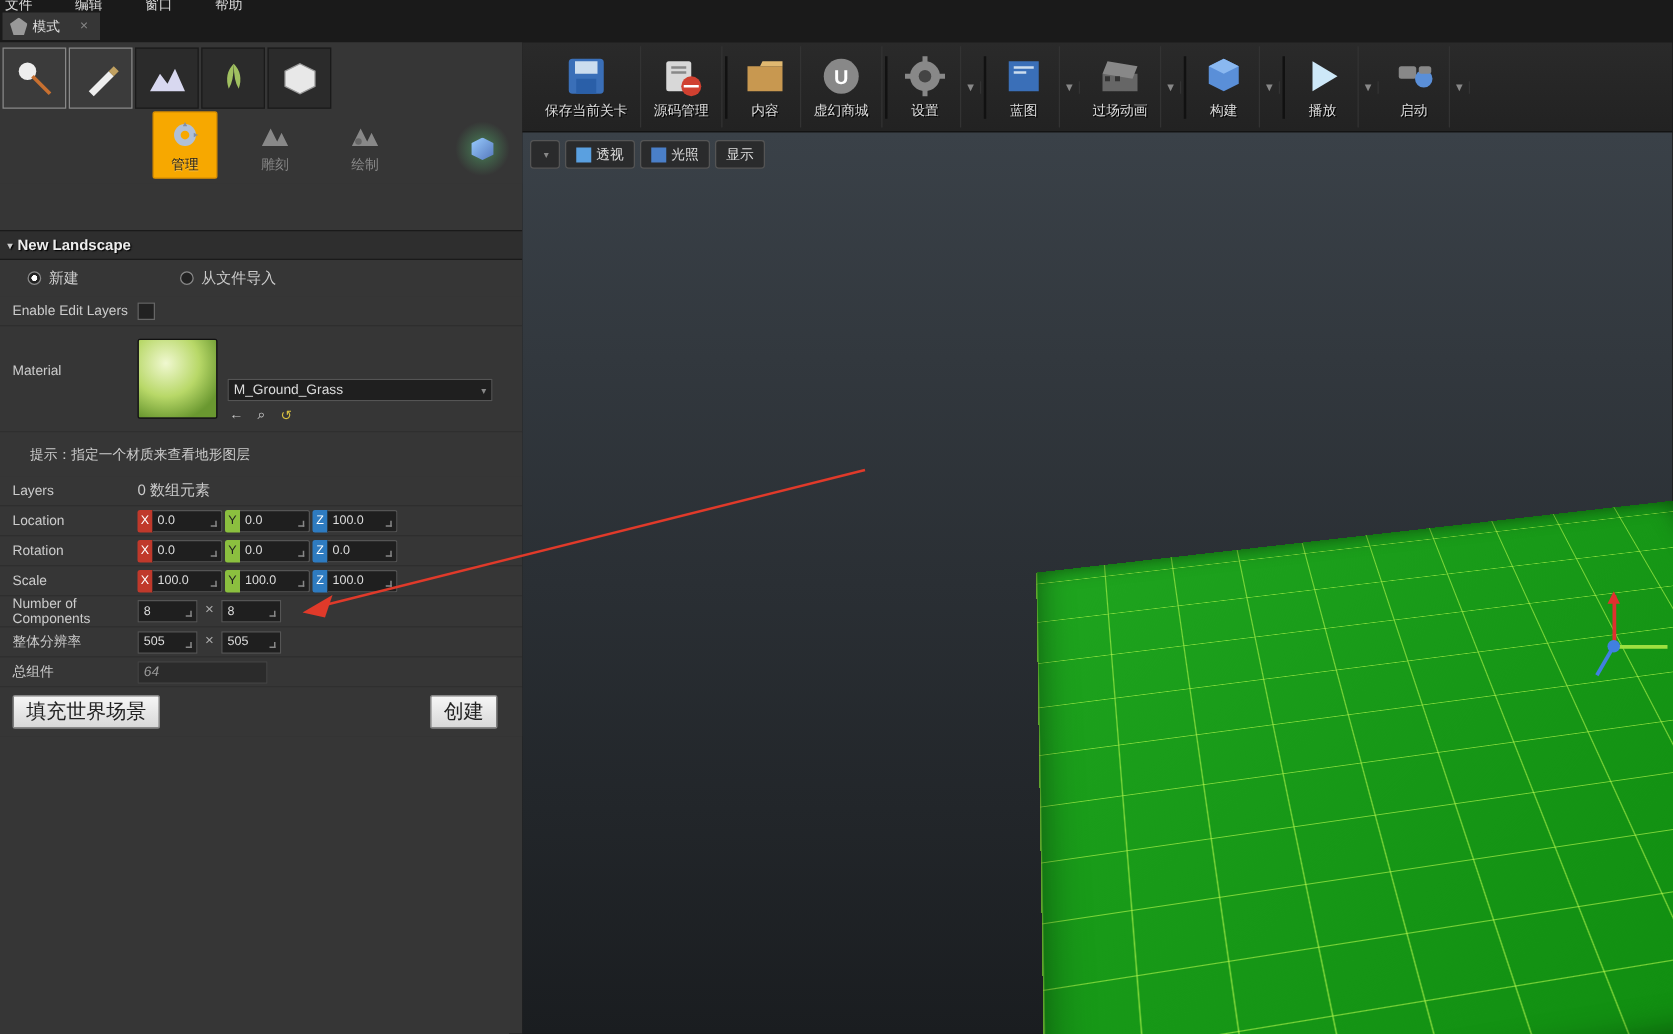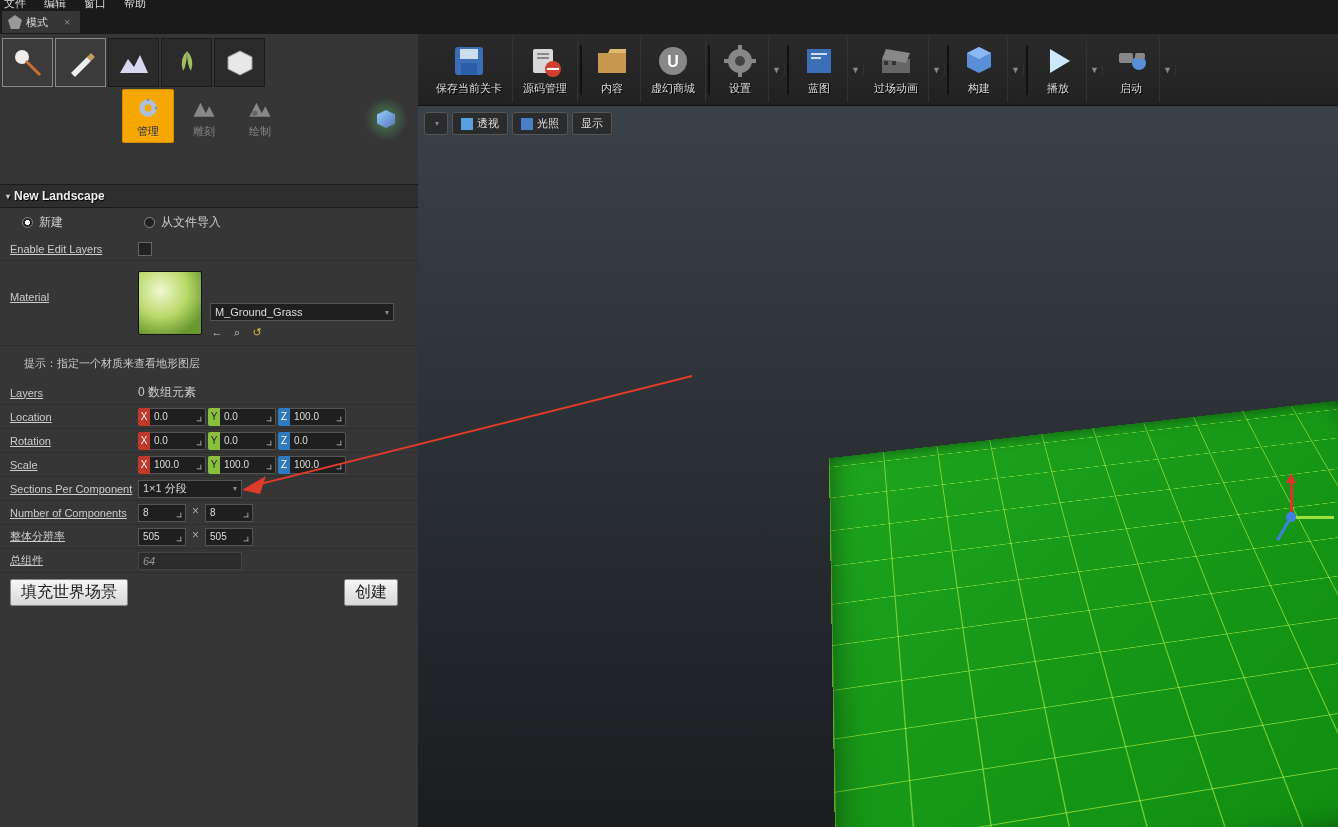--- a/index.html
+++ b/index.html
@@ -1,60 +1,60 @@
 <!DOCTYPE html>
 <html><head>
 <meta charset="utf-8">
 <style>
 * { margin:0; padding:0; box-sizing:border-box; font-family:"Microsoft YaHei",Arial,sans-serif; }
 body { background:#1a1a1a; color:#ccc; font-size:12px; width:1338px; height:827px; overflow:hidden; position:relative; }
 
 
-.menubar { height:10px; background:#1a1a1a; display:flex; gap:18px; padding-left:4px; font-size:11px; color:#ddd; }
+.menubar { height:10px; background:#1a1a1a; display:flex; gap:34px; padding-left:4px; font-size:11px; color:#ddd; }
 .menubar span { position:relative; top:-4px; }
 
 
-.tabbar { height:24px; background:#1a1a1a; display:flex; align-items:center; padding-left:2px; }
+.tabbar { height:24px; background:#1a1a1a; display:flex; padding-left:2px; }
 .tab { background:#363636; height:22px; display:flex; align-items:center; padding:0 10px 0 6px; gap:4px; font-size:11px; color:#ddd; }
 .tab .ico { width:14px; height:14px; background:#999; clip-path:polygon(50% 0,100% 35%,80% 100%,20% 100%,0 35%); }
 .tab .close { color:#888; margin-left:12px; cursor:pointer; }
 
 
 .layout { display:flex; height:793px; }
 .leftpanel { width:418px; background:#363636; display:flex; flex-direction:column; }
 .rightpanel { flex:1; display:flex; flex-direction:column; background:#1a1a1a; }
 
 
 .modebar { background:#363636; padding:4px 2px 0 2px; }
 .moderow { display:flex; gap:2px; margin-bottom:2px; }
 .modebtn { width:51px; height:49px; background:#2b2b2b; border:1px solid #1a1a1a; display:flex; align-items:center; justify-content:center; cursor:pointer; }
 .modebtn.sel { background:#3b3b3b; border:1px solid #888; }
 .modebtn svg, .modebtn .ico { width:32px; height:32px; }
-.subrow { display:flex; gap:4px; padding-left:120px; padding-bottom:4px; position:relative; }
+.subrow { display:flex; gap:20px; padding-left:120px; padding-bottom:4px; position:relative; }
 .subbtn { width:52px; height:54px; display:flex; flex-direction:column; align-items:center; justify-content:center; gap:2px; cursor:pointer; border-radius:2px; }
 .subbtn.sel { background:#f7a800; border:1px solid #d68c00; }
 .subbtn .lbl { font-size:11px; color:#222; text-shadow:0 1px 0 rgba(255,255,255,.3); }
 .subbtn .lblg { font-size:11px; color:#888; }
 .hexglow { position:absolute; right:8px; top:8px; width:44px; height:44px; border-radius:50%; background:radial-gradient(circle,rgba(90,200,120,.5),rgba(90,200,120,0) 70%); display:flex; align-items:center; justify-content:center; }
 .hexglow .cube { width:18px; height:18px; background:linear-gradient(135deg,#9cf,#57b); clip-path:polygon(50% 0,100% 25%,100% 75%,50% 100%,0 75%,0 25%); }
 
 
 .sechead { background:#2e2e2e; border-top:1px solid #1a1a1a; border-bottom:1px solid #1a1a1a; padding:4px 6px; font-weight:bold; font-size:12px; color:#eee; display:flex; align-items:center; gap:4px; text-shadow:1px 1px 1px #000;margin-top:37px; }
 .sechead::before { content:"▾"; font-size:8px; color:#ccc; }
 
 
 .radiorow { display:flex; background:#363636; padding:6px 22px; gap:81px; font-size:12px; }
 .radiorow label { display:flex; align-items:center; gap:6px; cursor:pointer; }
 .radiorow input { appearance:none; width:11px; height:11px; border-radius:50%; border:1px solid #888; background:#222; }
 .radiorow input:checked { background:radial-gradient(circle,#fff 0 35%,#222 40%); }
 
 
 .props { background:#363636; }
 .prow { display:flex; align-items:center; min-height:24px; padding:0 0 0 10px; border-bottom:1px solid #2e2e2e; }
-.plabel { width:128px; font-size:11px; color:#ccc;text-decoration:underline; }
+.plabel { width:100px; font-size:11px; color:#ccc; }
 .pval { flex:1; display:flex; align-items:flex-start; gap:2px; padding-right:24px; }
 
 .chk { width:14px; height:14px; background:#222; border:1px solid #666; }
 
 .matthumb { width:64px; height:64px; background:radial-gradient(circle at 35% 30%,#f0f8d0,#b8d868 45%,#6a9830 80%); border:1px solid #111; border-radius:2px; margin:4px 6px 4px 0; }
 .matcombo { flex:1; height:18px; background:#1f1f1f; border:1px solid #555; display:flex; align-items:center; padding:0 4px; font-size:11px; color:#ddd; justify-content:space-between; }
 .matcombo::after { content:"▾"; color:#888; font-size:8px; }
 .miniicons { display:flex; gap:6px; margin-top:4px; }
 .miniicons span { width:14px; height:14px; display:flex; align-items:center; justify-content:center; font-size:11px; color:#ccc; cursor:pointer; }
 
@@ -285,28 +285,20 @@
               <div class="numin">100.0</div>
             </div>
           <div class="vecchip">
               <span class="ax z">Z</span>
               <div class="numin">100.0</div>
             </div>
         </div>
       </div>
 
 
-      <div class="prow">
-        <div class="plabel">Sections Per Component</div>
-        <div class="pval">
-            <div class="combo">
-              <span>1×1 分段</span>
-            </div>
-          </div>
-      </div>
 
       <div class="prow">
         <div class="plabel">Number of Components</div>
         <div class="pval">
           <div class="numsmall">8</div>
           <span style="padding:0 4px;color:#aaa;">×</span>
           <div class="numsmall">8</div>
         </div>
       </div>
 

